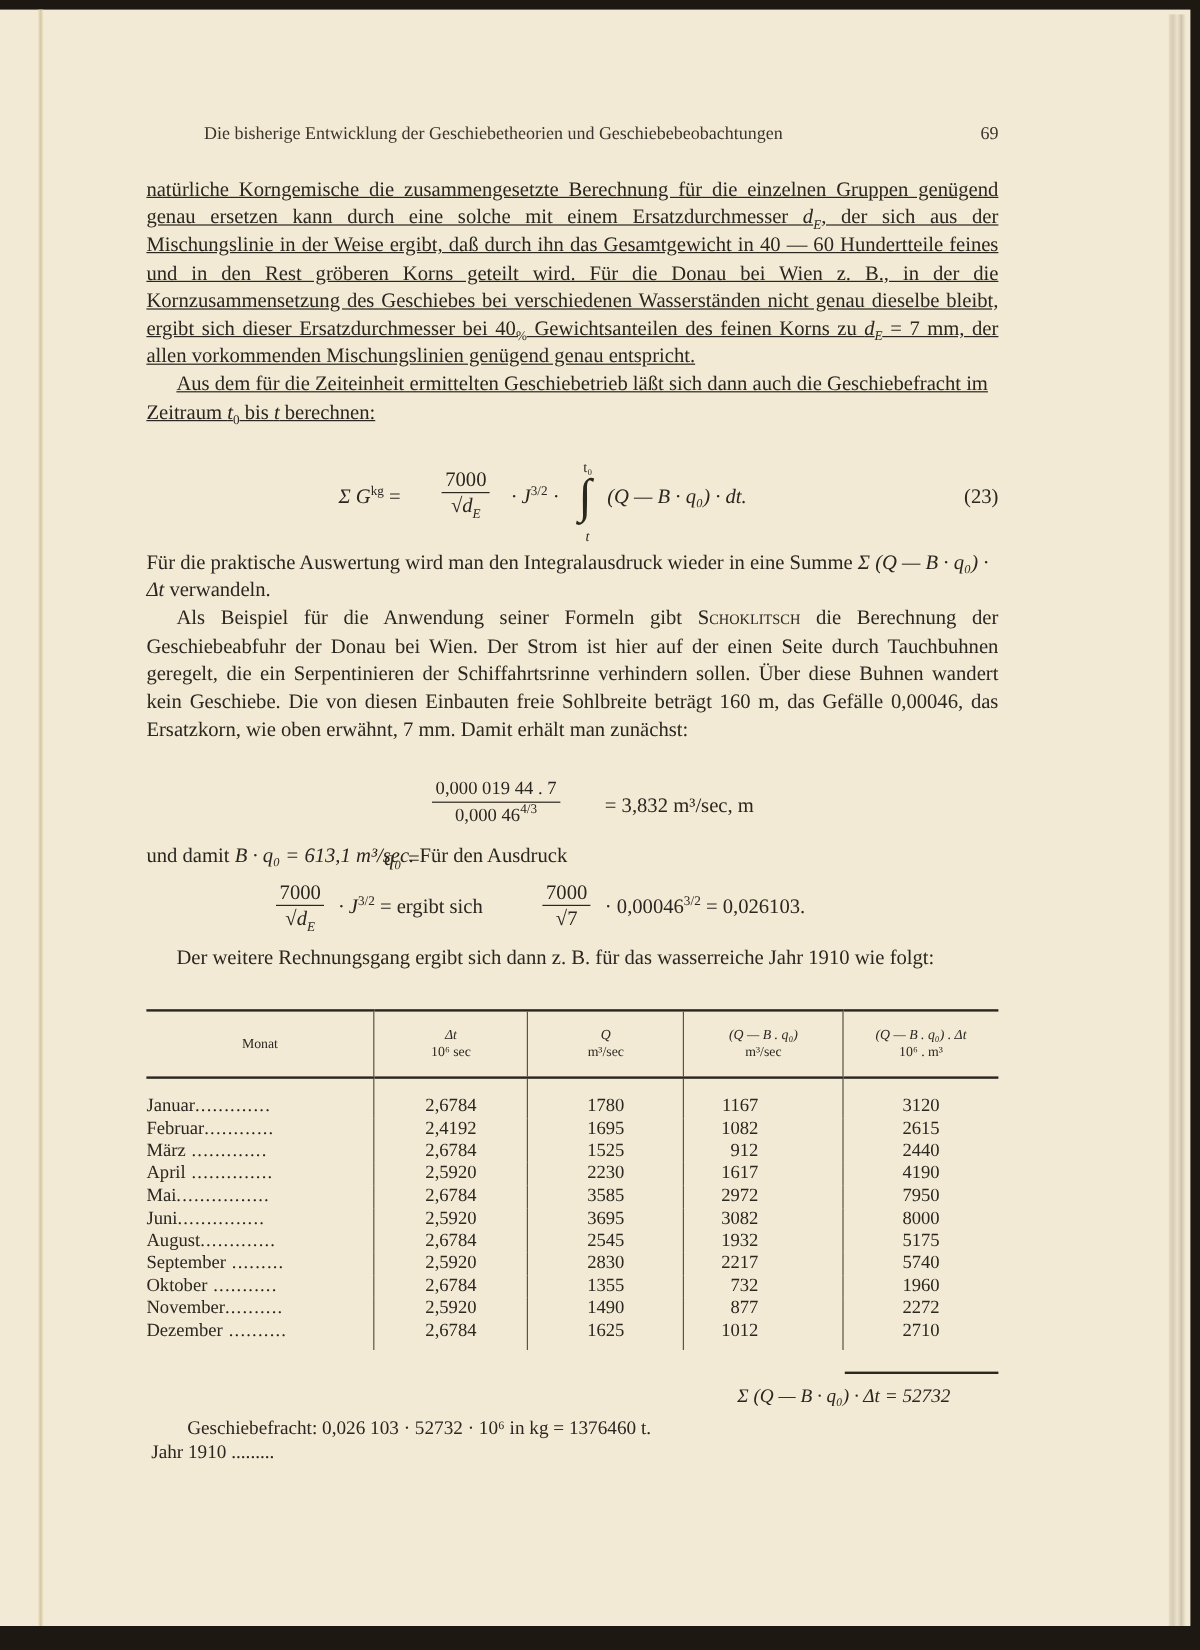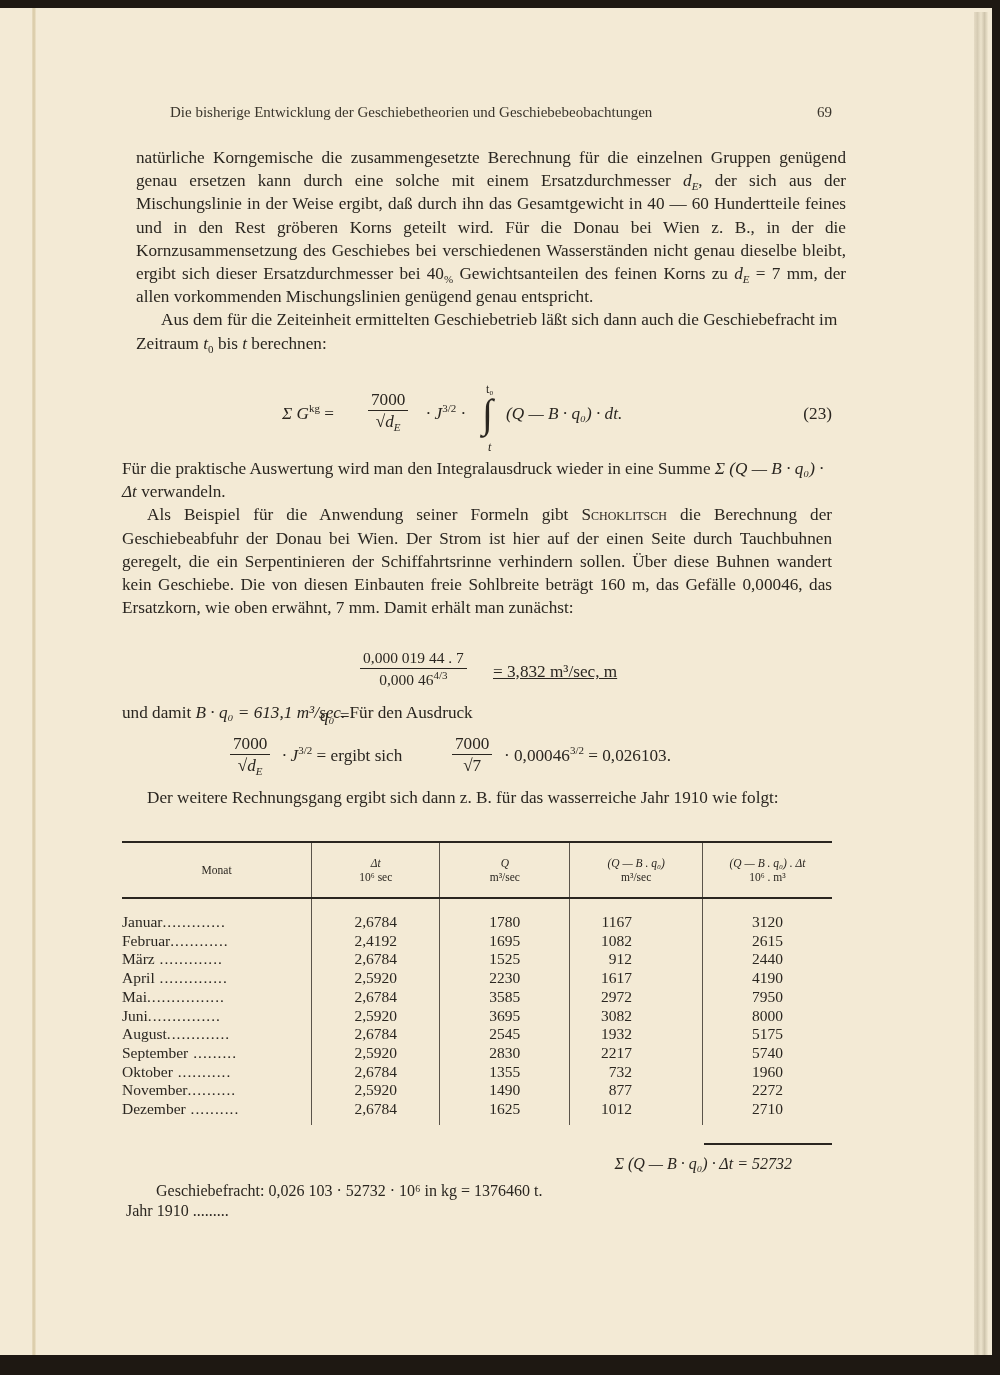--- a/index.html
+++ b/index.html
@@ -7,21 +7,21 @@
   .page{position:absolute;left:0;top:8px;width:992px;height:1352px;background:#f3ead5;}
   .page::before{content:"";position:absolute;left:32px;top:0;width:4px;height:100%;background:linear-gradient(to right,#e8dcc0,#d8c9a5,#efe4ca);}
   .page::after{content:"";position:absolute;right:4px;top:4px;width:14px;height:100%;background:linear-gradient(to right,#e5dbc4,#d6ccb4,#ece3cc,#cfc5ad,#f0e7d0);}
   .bottom-shadow{position:absolute;left:0;bottom:0;width:1000px;height:20px;background:#1e1812;}
   .content{position:absolute;left:122px;top:0;width:710px;font-family:"Liberation Serif","DejaVu Serif",serif;font-size:17.2px;line-height:23.2px;}
   .running-head{position:absolute;top:93px;left:0;width:710px;font-size:15px;color:#3a352c;}
   .running-head .pnum{position:absolute;right:0;top:0;}
   .running-head .title{position:absolute;left:48px;top:0;}
   p{margin:0;text-align:justify;}
   .indent{text-indent:25px;}
-  .block1{position:absolute;top:138px;left:14px;width:710px;}
+  .block1{position:absolute;top:138px;left:0;width:710px;text-decoration:underline;}
   i{font-style:italic;}
   sub,sup{font-size:11px;line-height:0;}
   .sc{font-variant:small-caps;}
   .eq23{position:absolute;top:372px;left:0;width:710px;height:72px;}
   .eq-part{position:absolute;}
   .frac{display:inline-block;text-align:center;vertical-align:middle;}
   .frac .num{display:block;border-bottom:1px solid #2a2620;padding:0 3px;line-height:20px;}
   .frac .den{display:block;line-height:22px;}
   .block2{position:absolute;top:449px;left:0;width:710px;}
   .eqq0{position:absolute;top:640px;left:0;width:710px;height:46px;}
@@ -80,21 +80,21 @@
       <p style="text-align:left;"><span>Für die praktische Auswertung wird man den Integralausdruck wieder in eine Summe </span><i>Σ (Q — B · q₀) · Δt</i><span> verwandeln.</span></p>
       <p class="indent"><span>Als Beispiel für die Anwendung seiner Formeln gibt </span><span class="sc">Schoklitsch</span><span> die Berechnung der Geschiebeabfuhr der Donau bei Wien. Der Strom ist hier auf der einen Seite durch Tauchbuhnen geregelt, die ein Serpentinieren der Schiffahrtsrinne verhindern sollen. Über diese Buhnen wandert kein Geschiebe. Die von diesen Einbauten freie Sohlbreite beträgt 160 m, das Gefälle 0,00046, das Ersatzkorn, wie oben erwähnt, 7 mm. Damit erhält man zunächst:</span></p>
     </div>
 
     <div class="eqq0">
       <span class="eq-part" style="left:198px;top:12px;margin-top:44px;"><i>q₀ =</i></span>
       <span class="eq-part frac" style="left:238px;top:0;font-size:15.5px;">
         <span class="num">0,000 019 44 . 7</span>
         <span class="den"><span>0,000 46</span><sup>4/3</sup></span>
       </span>
-      <span class="eq-part" style="left:371px;top:12px;text-decoration:underline;">= 3,832 m³/sec, m</span>
+      <span class="eq-part" style="left:382px;top:12px;">= 3,832 m³/sec, m</span>
     </div>
 
     <div class="block3">
       <p style="text-align:left;"><span>und damit </span><i>B · q₀ = 613,1 m³/sec.</i><span> Für den Ausdruck</span></p>
     </div>
 
     <div class="eqexp">
       <span class="eq-part frac" style="left:108px;top:4px;">
         <span class="num">7000</span>
         <span class="den"><i>√d</i><sub><i>E</i></sub></span>

